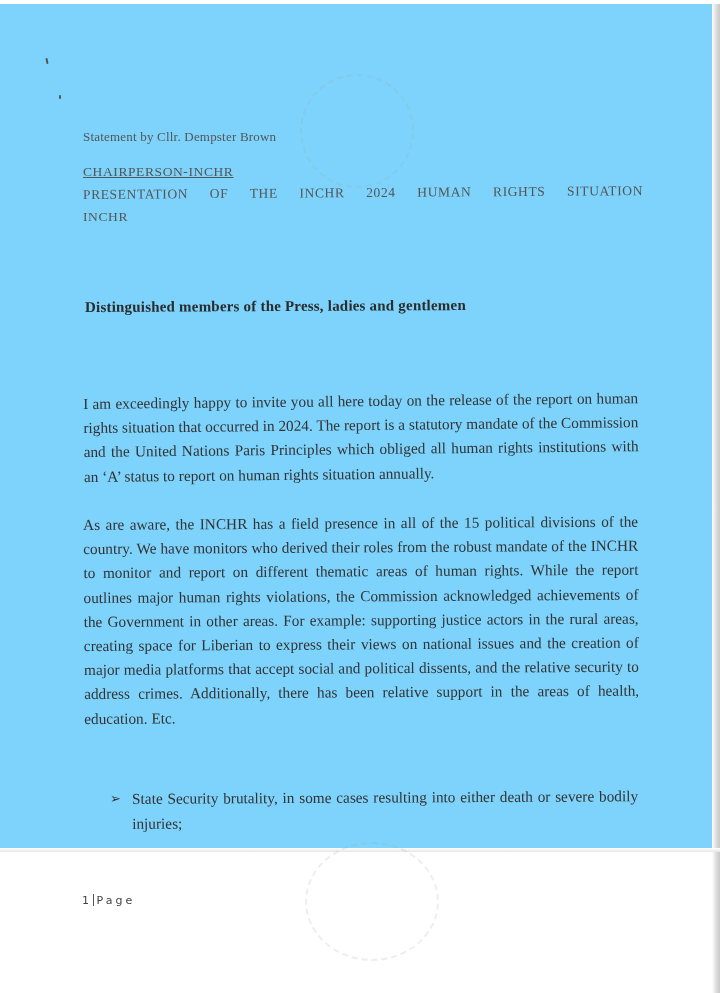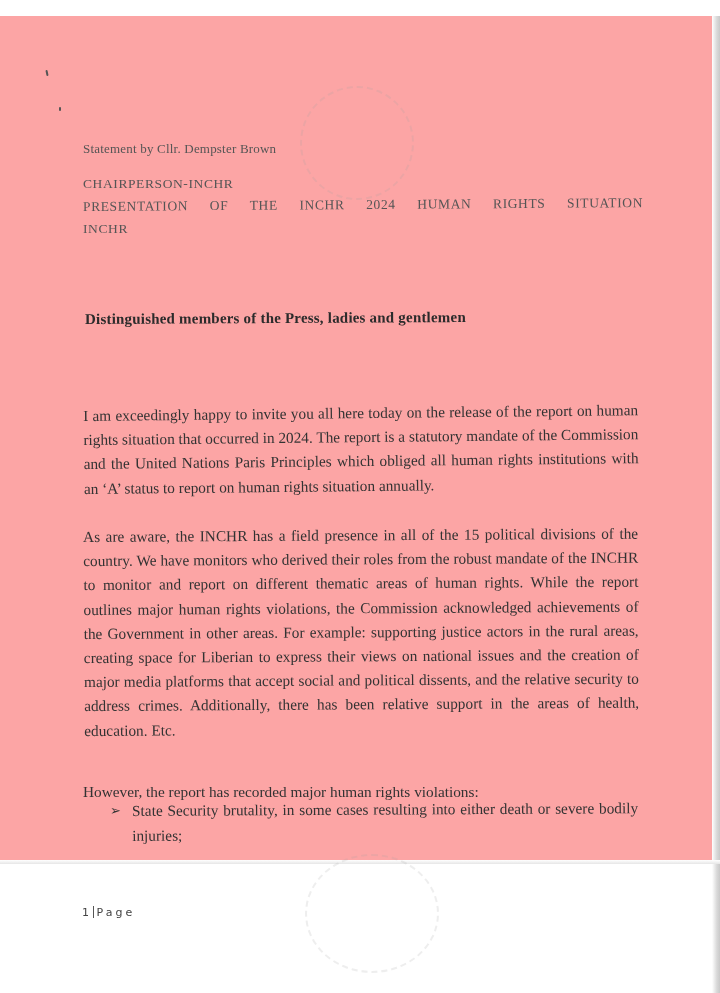--- a/index.html
+++ b/index.html
@@ -10,23 +10,23 @@
     body {
       width: 720px;
       height: 993px;
       position: relative;
       overflow: hidden;
       font-family: "Liberation Serif", "DejaVu Serif", serif;
       color: #2a2a2a;
     }
     .page {
       position: absolute;
-      left: 0; top: 16px;
+      left: 0; top: 4px;
       width: 720px; height: 848px;
-      background: #fca5a5;
+      background: #7dd3fc;
     }
     .right-edge {
       position: absolute;
       top: 0; right: 0;
       width: 8px; height: 993px;
       background: linear-gradient(to right, #ffffff, #d9d9d9 60%, #c9c9c9);
     }
     .bottom-edge {
       position: absolute;
       left: 0; bottom: 0;
@@ -51,21 +51,21 @@
 
     .header-line {
       position: absolute;
       left: 83px;
       font-size: 13.5px;
       color: #555;
       letter-spacing: 0.6px;
       white-space: nowrap;
     }
     .hl-1 { top: 125px; font-size: 13px; letter-spacing: 0.2px; }
-    .hl-2 { top: 160px; }
+    .hl-2 { top: 160px; text-decoration: underline; }
     .hl-3 { top: 183px; width: 560px; text-align: justify; text-align-last: justify; transform: rotate(-0.4deg); transform-origin: left center; }
     .hl-4 { top: 205px; }
 
     .salutation {
       position: absolute;
       left: 85px;
       top: 295px;
       font-size: 15px;
       font-weight: bold;
       color: #2b2b2b;
@@ -148,21 +148,20 @@
 
   <div class="header-line hl-1">Statement by Cllr. Dempster Brown</div>
   <div class="header-line hl-2">CHAIRPERSON-INCHR</div>
   <div class="header-line hl-3">PRESENTATION OF THE INCHR 2024 HUMAN RIGHTS SITUATION</div>
   <div class="header-line hl-4">INCHR</div>
 
   <div class="salutation">Distinguished members of the Press, ladies and gentlemen</div>
 
   <p class="para para-1">I am exceedingly happy to invite you all here today on the release of the report on human rights situation that occurred in 2024. The report is a statutory mandate of the Commission and the United Nations Paris Principles which obliged all human rights institutions with an ‘A’ status to report on human rights situation annually.</p>
   <p class="para para-2">As are aware, the INCHR has a field presence in all of the 15 political divisions of the country. We have monitors who derived their roles from the robust mandate of the INCHR to monitor and report on different thematic areas of human rights. While the report outlines major human rights violations, the Commission acknowledged achievements of the Government in other areas. For example: supporting justice actors in the rural areas, creating space for Liberian to express their views on national issues and the creation of major media platforms that accept social and political dissents, and the relative security to address crimes. Additionally, there has been relative support in the areas of health, education.  Etc.</p>
-  <p class="para para-3">However, the report has recorded major human rights violations:</p>
 
   <ul class="bullet-list">
     <li class="bullet-item">
       <span class="bullet-icon">➢</span>
       <span>State Security brutality, in some cases resulting into either death or severe bodily injuries;</span>
     </li>
   </ul>
 
   <div class="footer">
     <span>1</span><span class="sep"></span><span style="letter-spacing: 3px;">Page</span>

